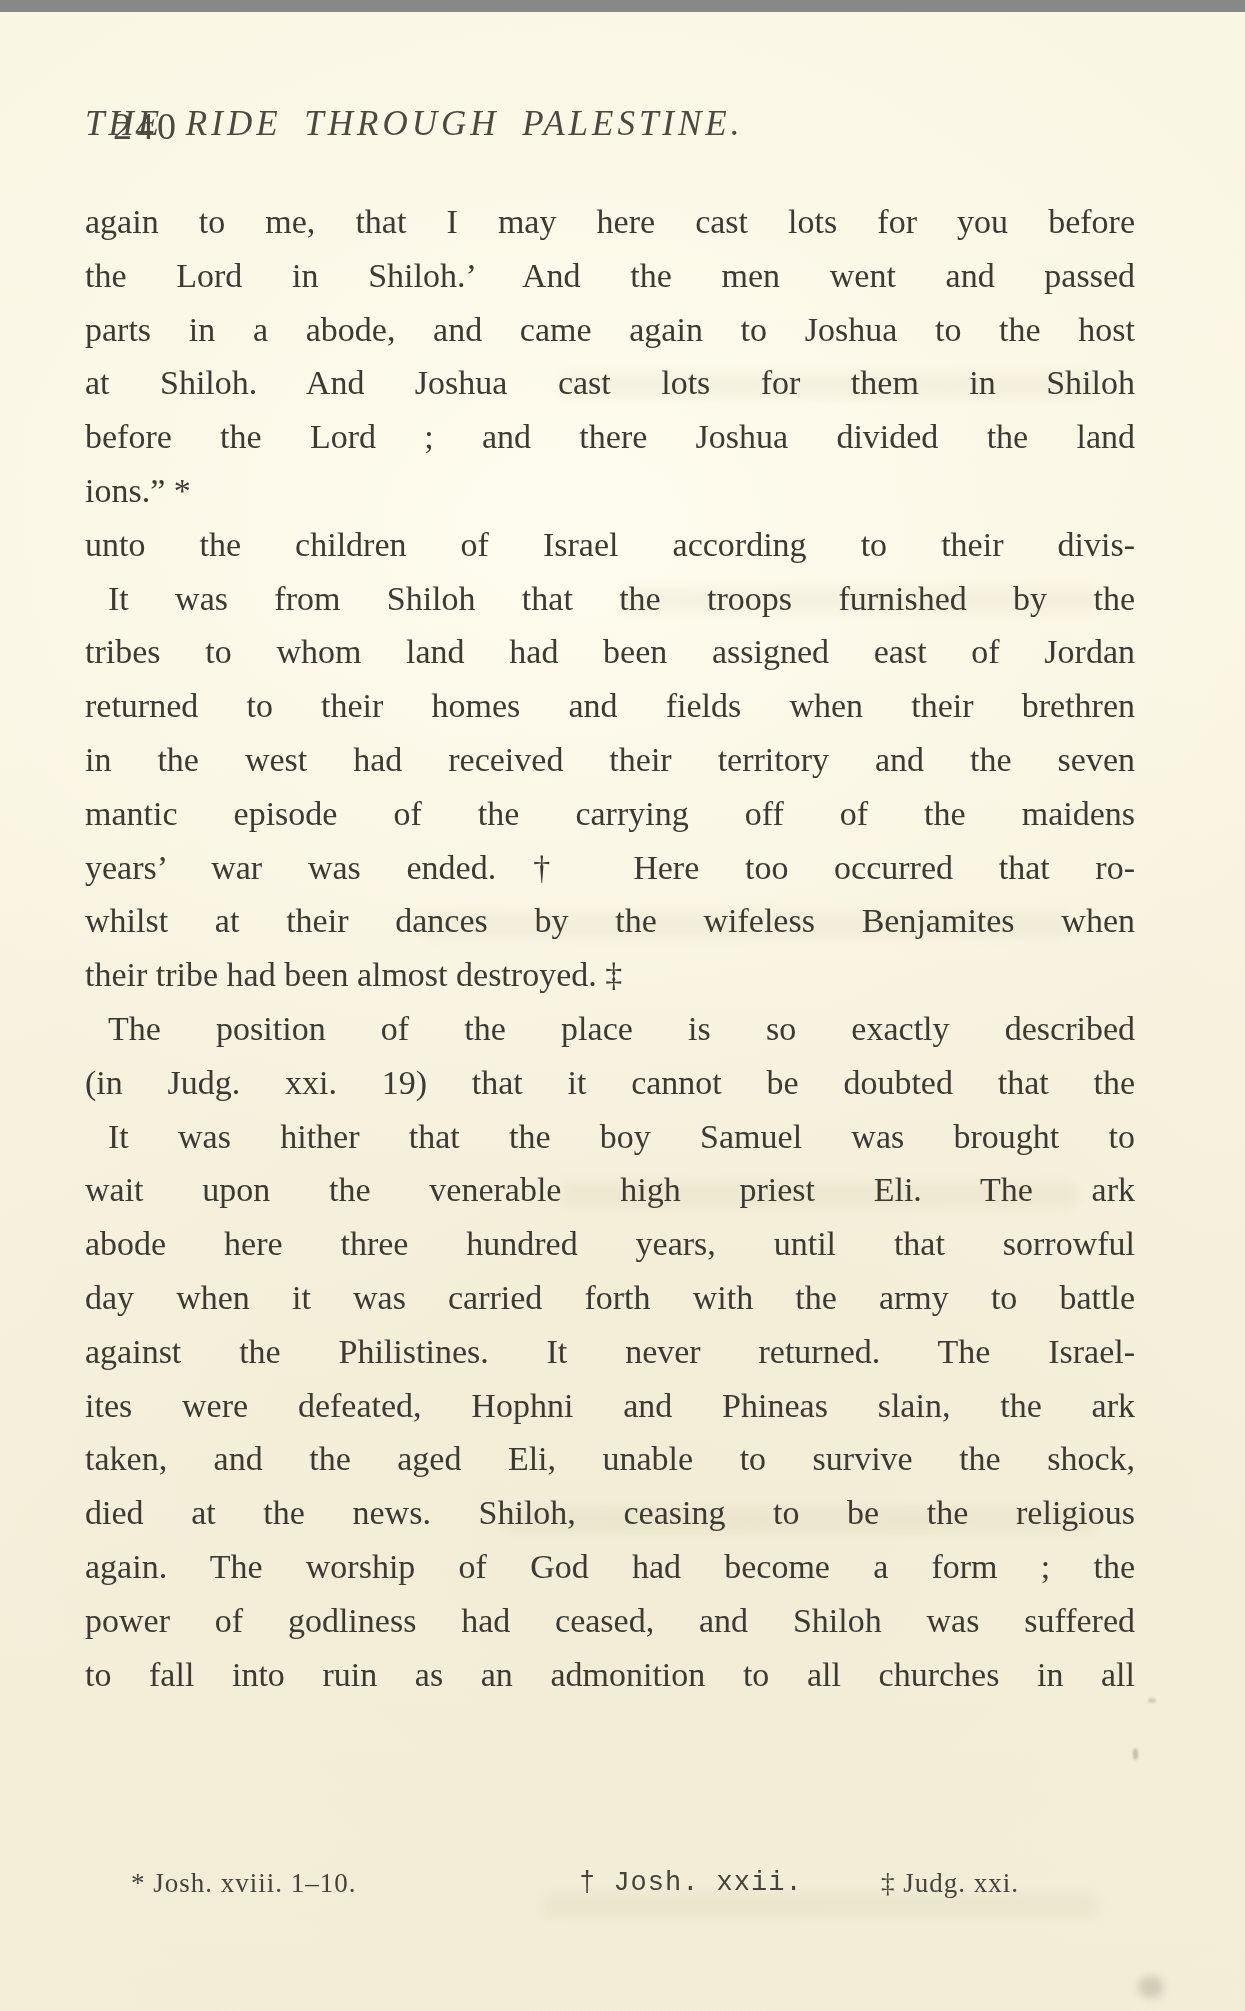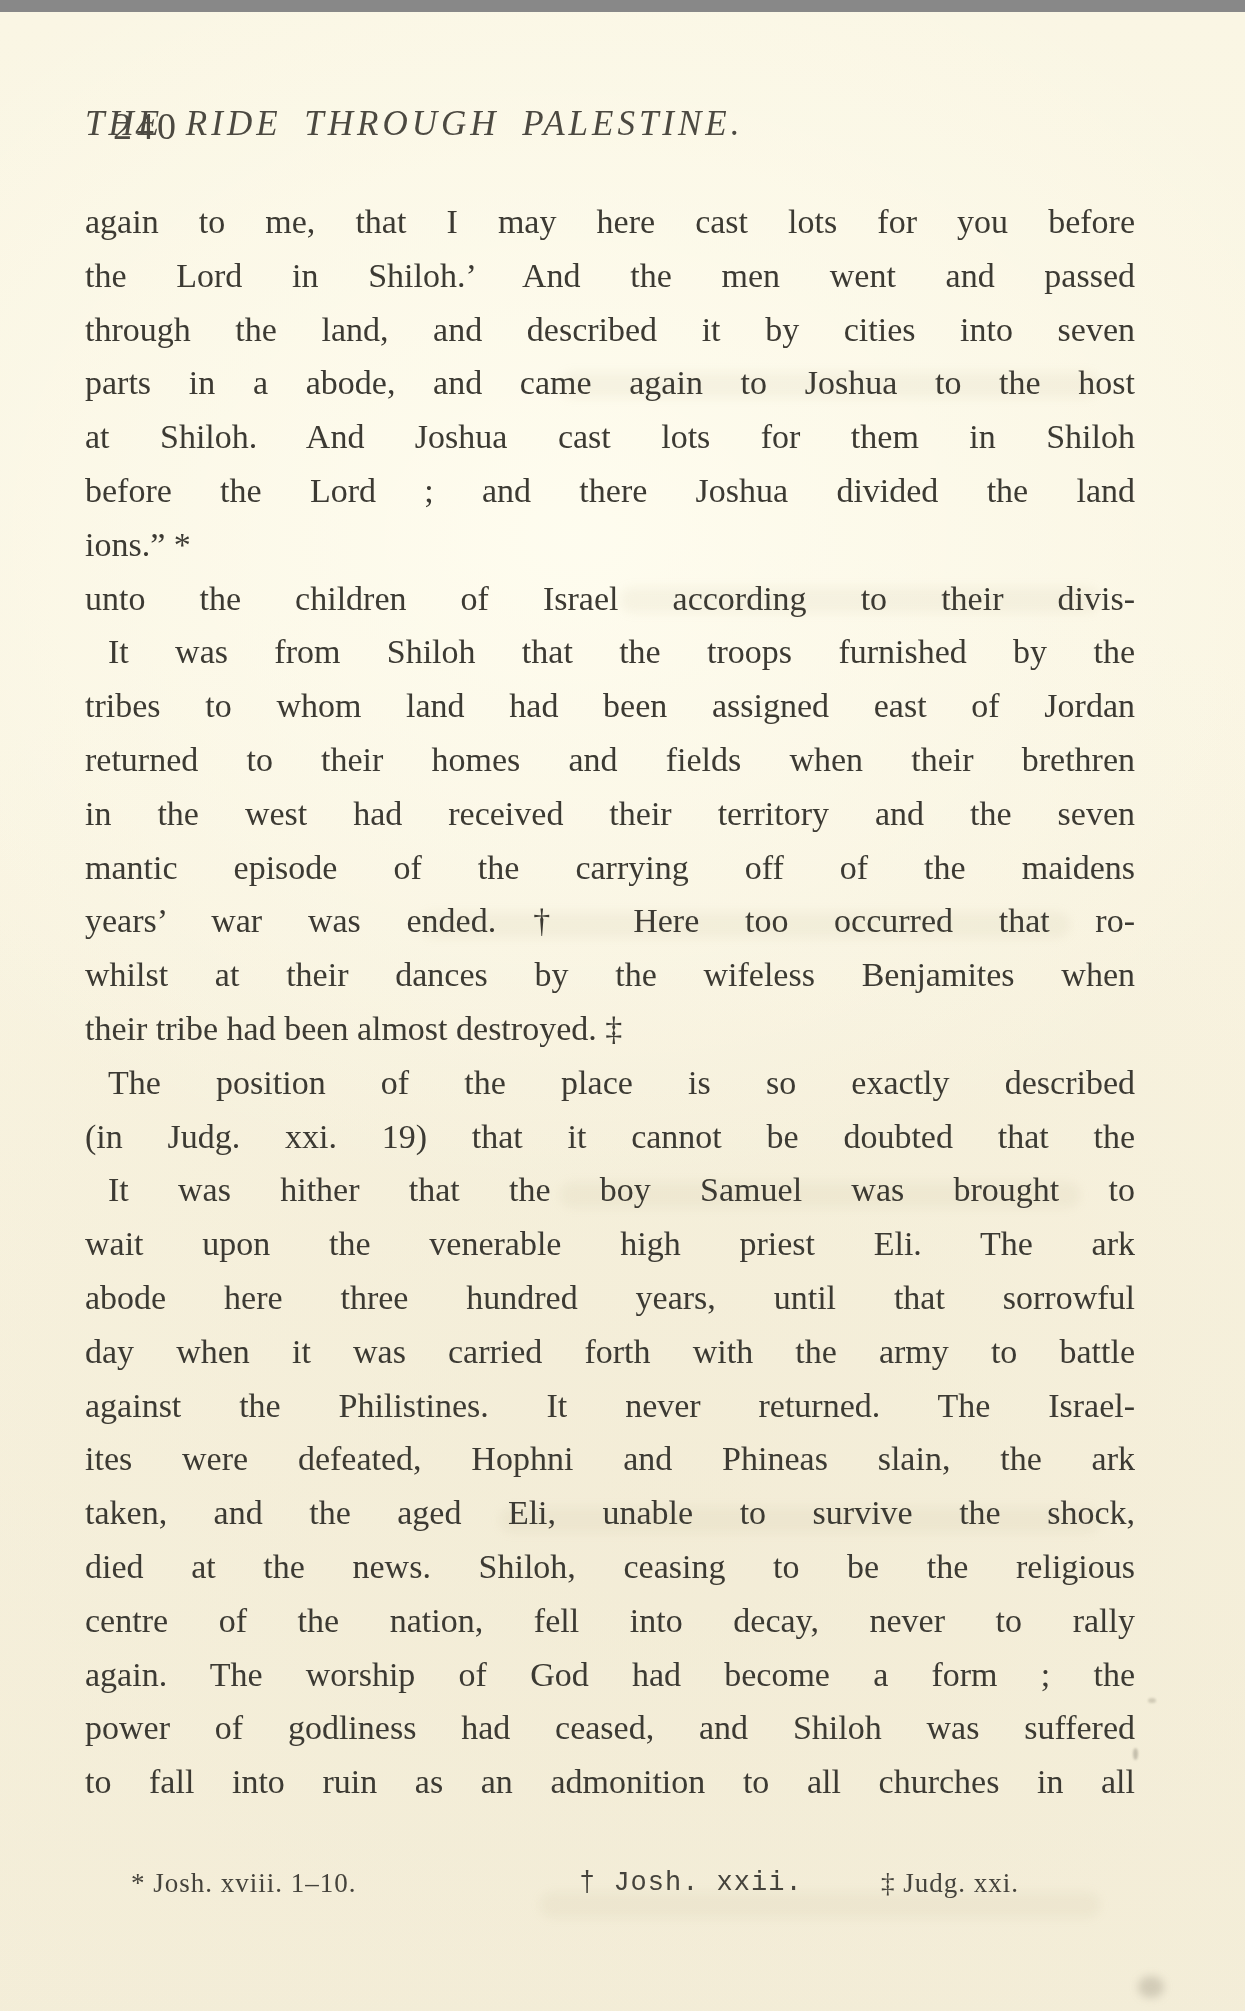--- a/index.html
+++ b/index.html
@@ -116,21 +116,20 @@
   <div class="running-header">
     <span class="page-number">240</span>
     <span class="running-title">THE RIDE THROUGH PALESTINE.</span>
   </div>
 
   <div class="body-text">
 
     <div>
       <div class="line just">again to me, that I may here cast lots for you before</div>
       <div class="line just">the Lord in Shiloh.’ And the men went and passed</div>
-      <div class="line just">through the land, and described it by cities into seven</div>
       <div class="line just">parts in a abode, and came again to Joshua to the host</div>
       <div class="line just">at Shiloh. And Joshua cast lots for them in Shiloh</div>
       <div class="line just">before the Lord ; and there Joshua divided the land</div>
       <div class="line">ions.” *</div>
       <div class="line just">unto the children of Israel according to their divis-</div>
     </div>
 
     <div>
       <div class="line just indent">It was from Shiloh that the troops furnished by the</div>
       <div class="line just">tribes to whom land had been assigned east of Jordan</div>
@@ -149,21 +148,20 @@
 
     <div>
       <div class="line just indent">It was hither that the boy Samuel was brought to</div>
       <div class="line just">wait upon the venerable high priest Eli. The ark</div>
       <div class="line just">abode here three hundred years, until that sorrowful</div>
       <div class="line just">day when it was carried forth with the army to battle</div>
       <div class="line just">against the Philistines. It never returned. The Israel-</div>
       <div class="line just">ites were defeated, Hophni and Phineas slain, the ark</div>
       <div class="line just">taken, and the aged Eli, unable to survive the shock,</div>
       <div class="line just">died at the news. Shiloh, ceasing to be the religious</div>
-      <div class="line just">centre of the nation, fell into decay, never to rally</div>
       <div class="line just">again. The worship of God had become a form ; the</div>
       <div class="line just">power of godliness had ceased, and Shiloh was suffered</div>
       <div class="line just">to fall into ruin as an admonition to all churches in all</div>
     </div>
 
   </div>
 
   <div class="footnotes">
     <span class="fn fn-1">* Josh. xviii. 1–10.</span>
     <span class="fn fn-2">† Josh. xxii.</span>

